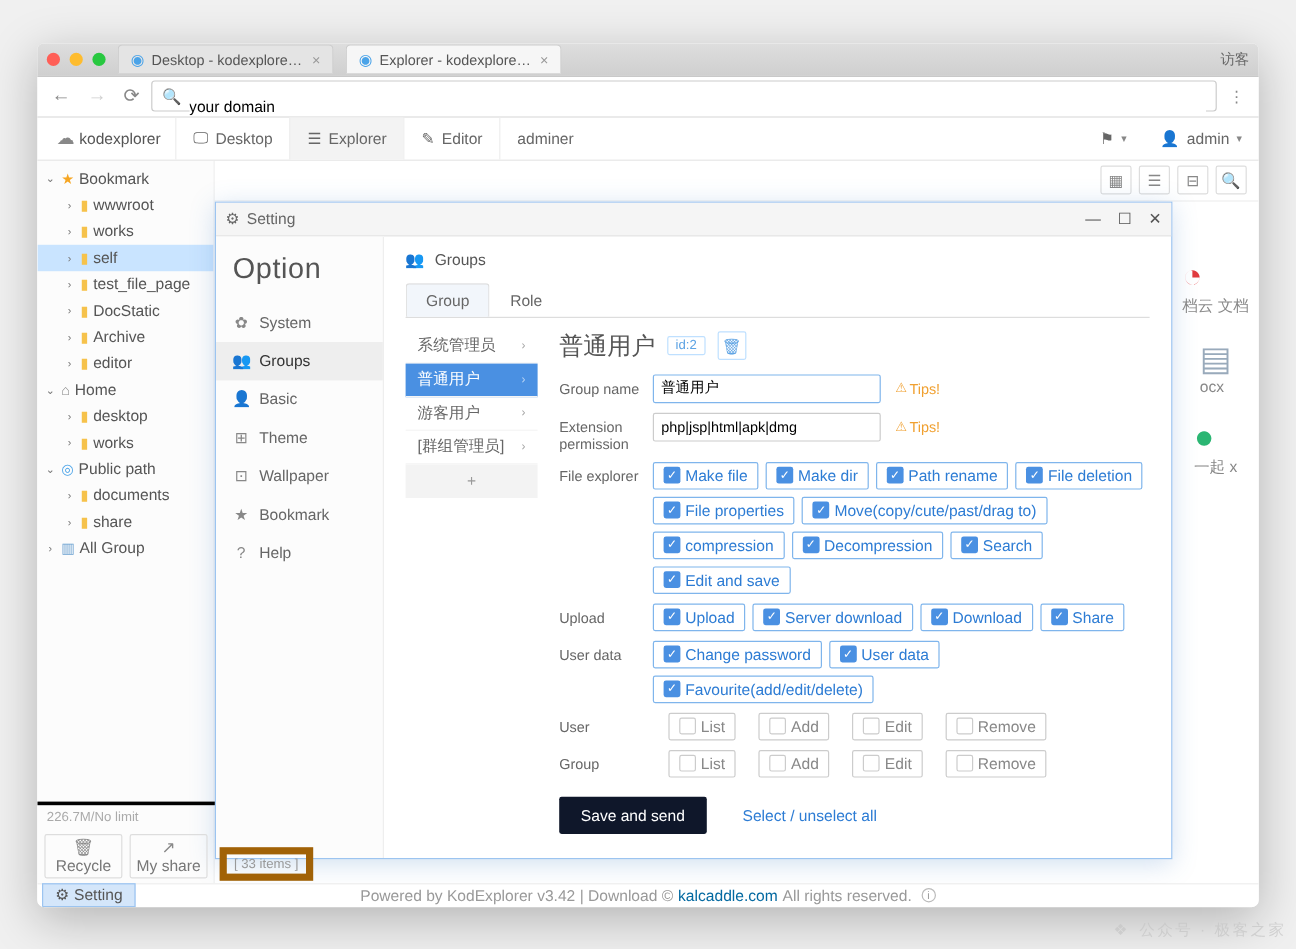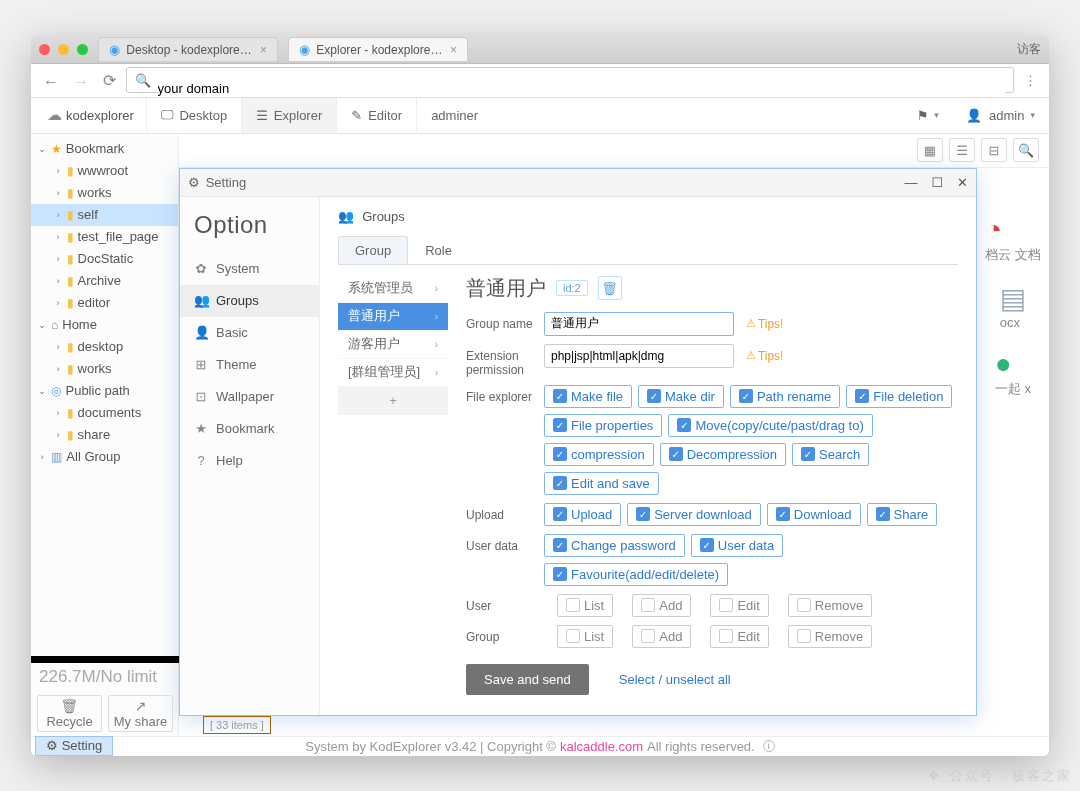--- a/index.html
+++ b/index.html
@@ -44,21 +44,21 @@
 .tree-row.l1.sel { background:#c9e4ff; }
 .tree-chev { font-size:9px; color:#777; width:10px; text-align:center;}
 .tree-ico { font-size:12px; }
 .folder-ico { color:#f6c24b; }
 .star-ico { color:#f6a623; }
 .home-ico { color:#888; }
 .pub-ico { color:#4aa3e8; }
 .grp-ico { color:#6aa0d0; }
 
 .tree-bottom { position:absolute; left:0; bottom:20px; width:148px; }
-.quota { color:#aaa; font-size:17px; padding:4px 8px; border-top:7px solid #000000;}
+.quota { color:#aaa; font-size:11px; padding:4px 8px; border-top:3px solid #000000;}
 .quick { display:flex; gap:6px; padding:4px 6px; }
 .qbtn { flex:1; border:1px solid #ddd; border-radius:2px; text-align:center; padding:2px 0; color:#777; font-size:11px; }
 .qbtn .qico { display:block; font-size:14px; color:#888; }
 
 
 .main { flex:1; position:relative; background:#fff; }
 .main .ghost-toolbar { height:34px; border-bottom:1px solid #eee; display:flex; align-items:center; justify-content:flex-end; gap:6px; padding:0 10px;}
 .ghost-toolbar .gbtn { border:1px solid #ddd; border-radius:2px; height:24px; width:26px; display:flex; align-items:center; justify-content:center; color:#888; }
 
 
@@ -103,29 +103,29 @@
 .txtin.plain { border-color:#ccc; }
 .tip { color:#f0a030; font-size:12px; display:flex; align-items:center; gap:2px; margin-left:6px;}
 .tip::before { content:"⚠"; font-size:11px; }
 
 .chk { display:flex; align-items:center; gap:4px; border:1px solid #7fb5ec; border-radius:2px; padding:3px 8px; color:#2d7cd4; font-size:12px; background:#fff;}
 .chk .box { width:14px; height:14px; background:#4a90e2; border-radius:2px; display:flex; align-items:center; justify-content:center; color:#fff; font-size:10px;}
 .chk.un { border-color:#ccc; color:#888;margin-left:13px; }
 .chk.un .box { background:#fff; border:1px solid #ccc; color:transparent;}
 
 .actions { display:flex; align-items:center; gap:30px; margin-top:16px; }
-.savebtn { background:#737373; color:#fff; border:none; padding:8px 18px; border-radius:2px; font-size:13px;}
+.savebtn { background:#0f172a; color:#fff; border:none; padding:8px 18px; border-radius:2px; font-size:13px;}
 .selall { color:#2d7cd4; font-size:13px; }
 
 
 .footer { height:20px; background:#fff; border-top:1px solid #eee; display:flex; align-items:center; justify-content:center; color:#999; font-size:11px; gap:4px;}
-.footer a { color:#ec4899; text-decoration:none; }
+.footer a { color:#0369a1; text-decoration:none; }
 .setting-task { position:absolute; left:4px; bottom:0; height:20px; background:#d4e6fa; border:1px solid #9cc4f0; padding:0 10px; display:flex; align-items:center; gap:4px; color:#555; font-size:11px;}
 
-.status-items { position:absolute; left:172px; bottom:22px; color:#999; font-size:11px; border:1px solid #a16207; padding:2px 6px; display:flex; align-items:center;}
+.status-items { position:absolute; left:152px; bottom:22px; color:#999; font-size:11px; border:6px solid #a16207; padding:2px 6px; display:flex; align-items:center;}
 .status-items::before{content:"[";margin-right:3px;}
 .status-items::after{content:"]";margin-left:3px;}
 
 
 .right-side { position:absolute; right:6px; top:80px; width:60px; display:flex; flex-direction:column; gap:18px; align-items:center; color:#888; font-size:11px;}
 .right-side .ico { font-size:28px; }
 
 
 .watermark { position:absolute; right:8px; bottom:6px; color:#c6c6c6; font-size:21px; letter-spacing:2px; opacity:.7; pointer-events:none; font-weight:400;margin-top:20px;}
 .watermark .wico { color:#c6c6c6; }
@@ -545,21 +545,21 @@
       <div class="quota">226.7M/No limit</div>
       <div class="quick">
         <div class="qbtn"><span class="qico">🗑</span><span>Recycle</span></div>
         <div class="qbtn"><span class="qico">↗</span><span>My share</span></div>
       </div>
     </div>
 
     <div class="status-items">33 items</div>
 
     <div class="footer">
-      <span>System by KodExplorer v3.42 | Copyright © </span>
+      <span>Powered by KodExplorer v3.42 | Download © </span>
       <a>kalcaddle.com</a>
       <span> All rights reserved.</span>
       <span style="margin-left:4px;border:1px solid #bbb;border-radius:50%;width:12px;height:12px;display:inline-flex;align-items:center;justify-content:center;font-size:9px;">i</span>
     </div>
 
     <div class="setting-task">
       <span>⚙</span>
       <span>Setting</span>
     </div>
 

